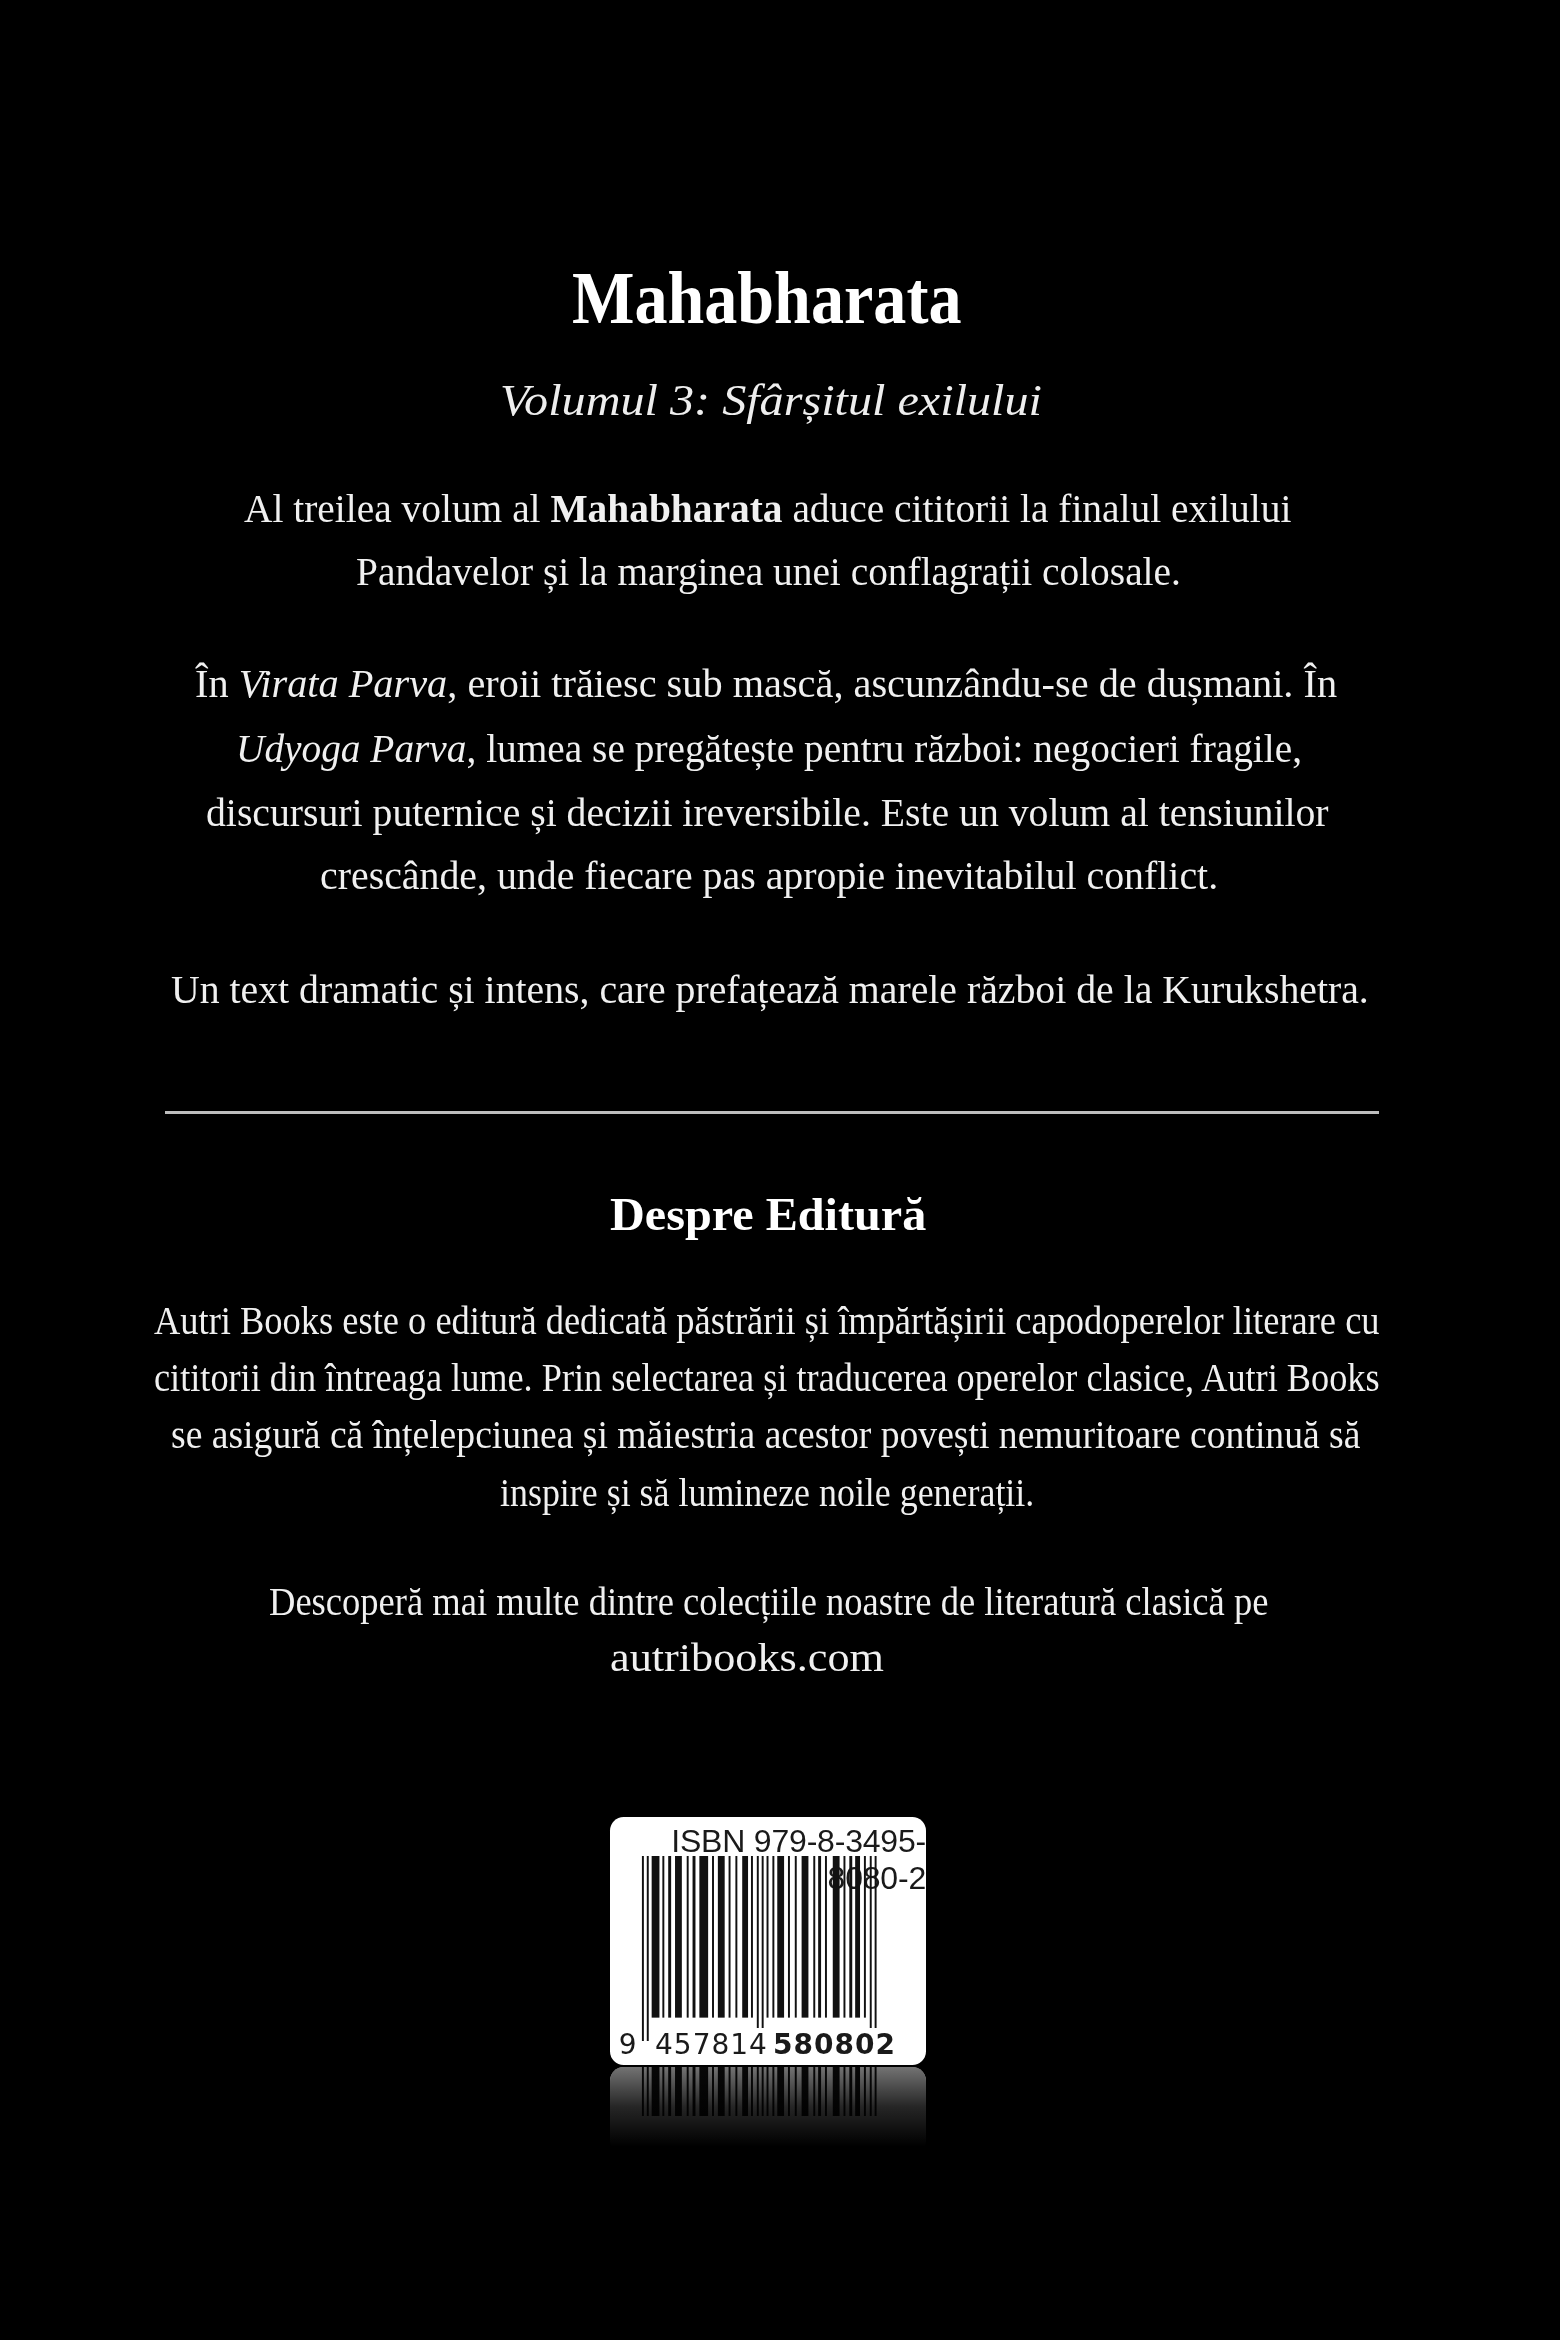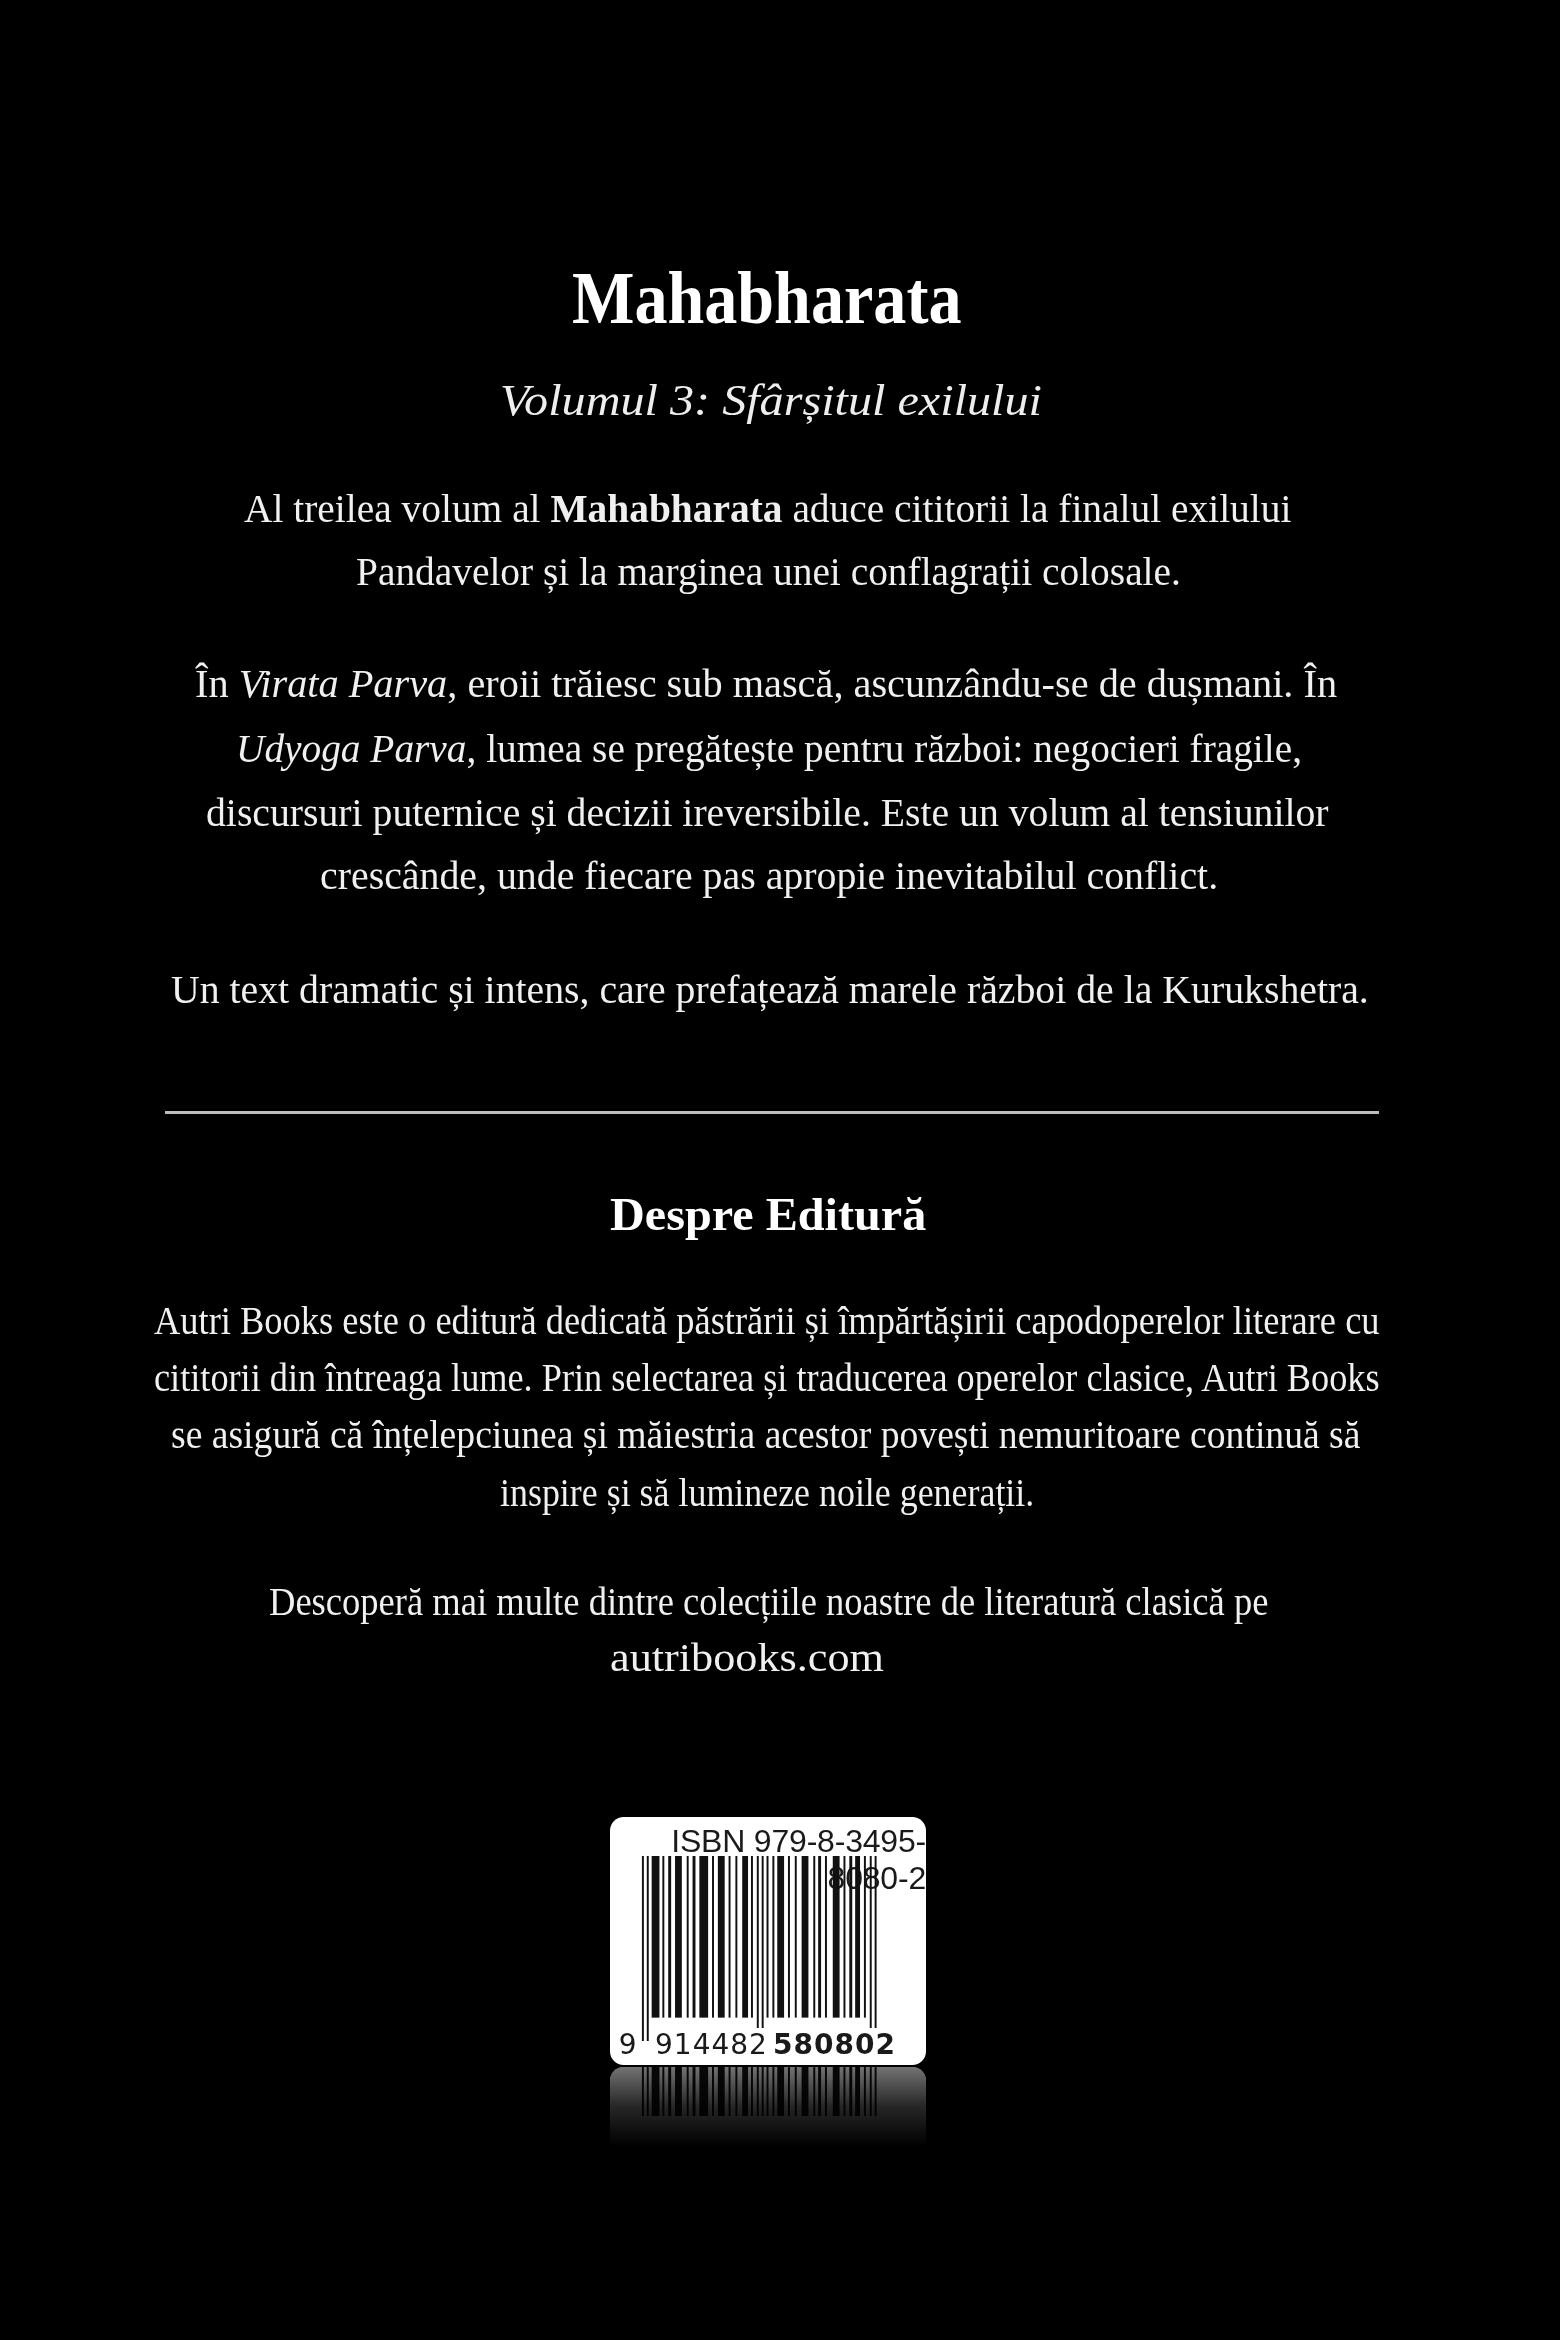--- a/index.html
+++ b/index.html
@@ -244,21 +244,21 @@
         <rect x="216" y="0" width="3" height="166"></rect>
         <rect x="222" y="0" width="5" height="166"></rect>
         <rect x="231" y="0" width="2" height="166"></rect>
         <rect x="237" y="0" width="2" height="190"></rect>
         <rect x="242" y="0" width="2" height="190"></rect>
       </g>
     </svg>
   </div>
   <div class="digits">
     <span style="left:7.8px;">9</span>
-    <span style="left:44px;letter-spacing:1px;">914482</span>
+    <span style="left:44px;letter-spacing:1px;">457814</span>
     <span style="left:162px;letter-spacing:1px;font-weight:bold;">580802</span>
   </div>
 </div>
 
 <div class="reflection">
   <div class="mirror" style="top:0; transform: scaleY(-1); transform-origin: 50% 50%; margin-top:-160px;">
 
     <div style="position:absolute;left:29px;top:39px;">
       <svg width="259" height="185" viewBox="0 0 266 190" xmlns="http://www.w3.org/2000/svg">
         <g fill="#111">

